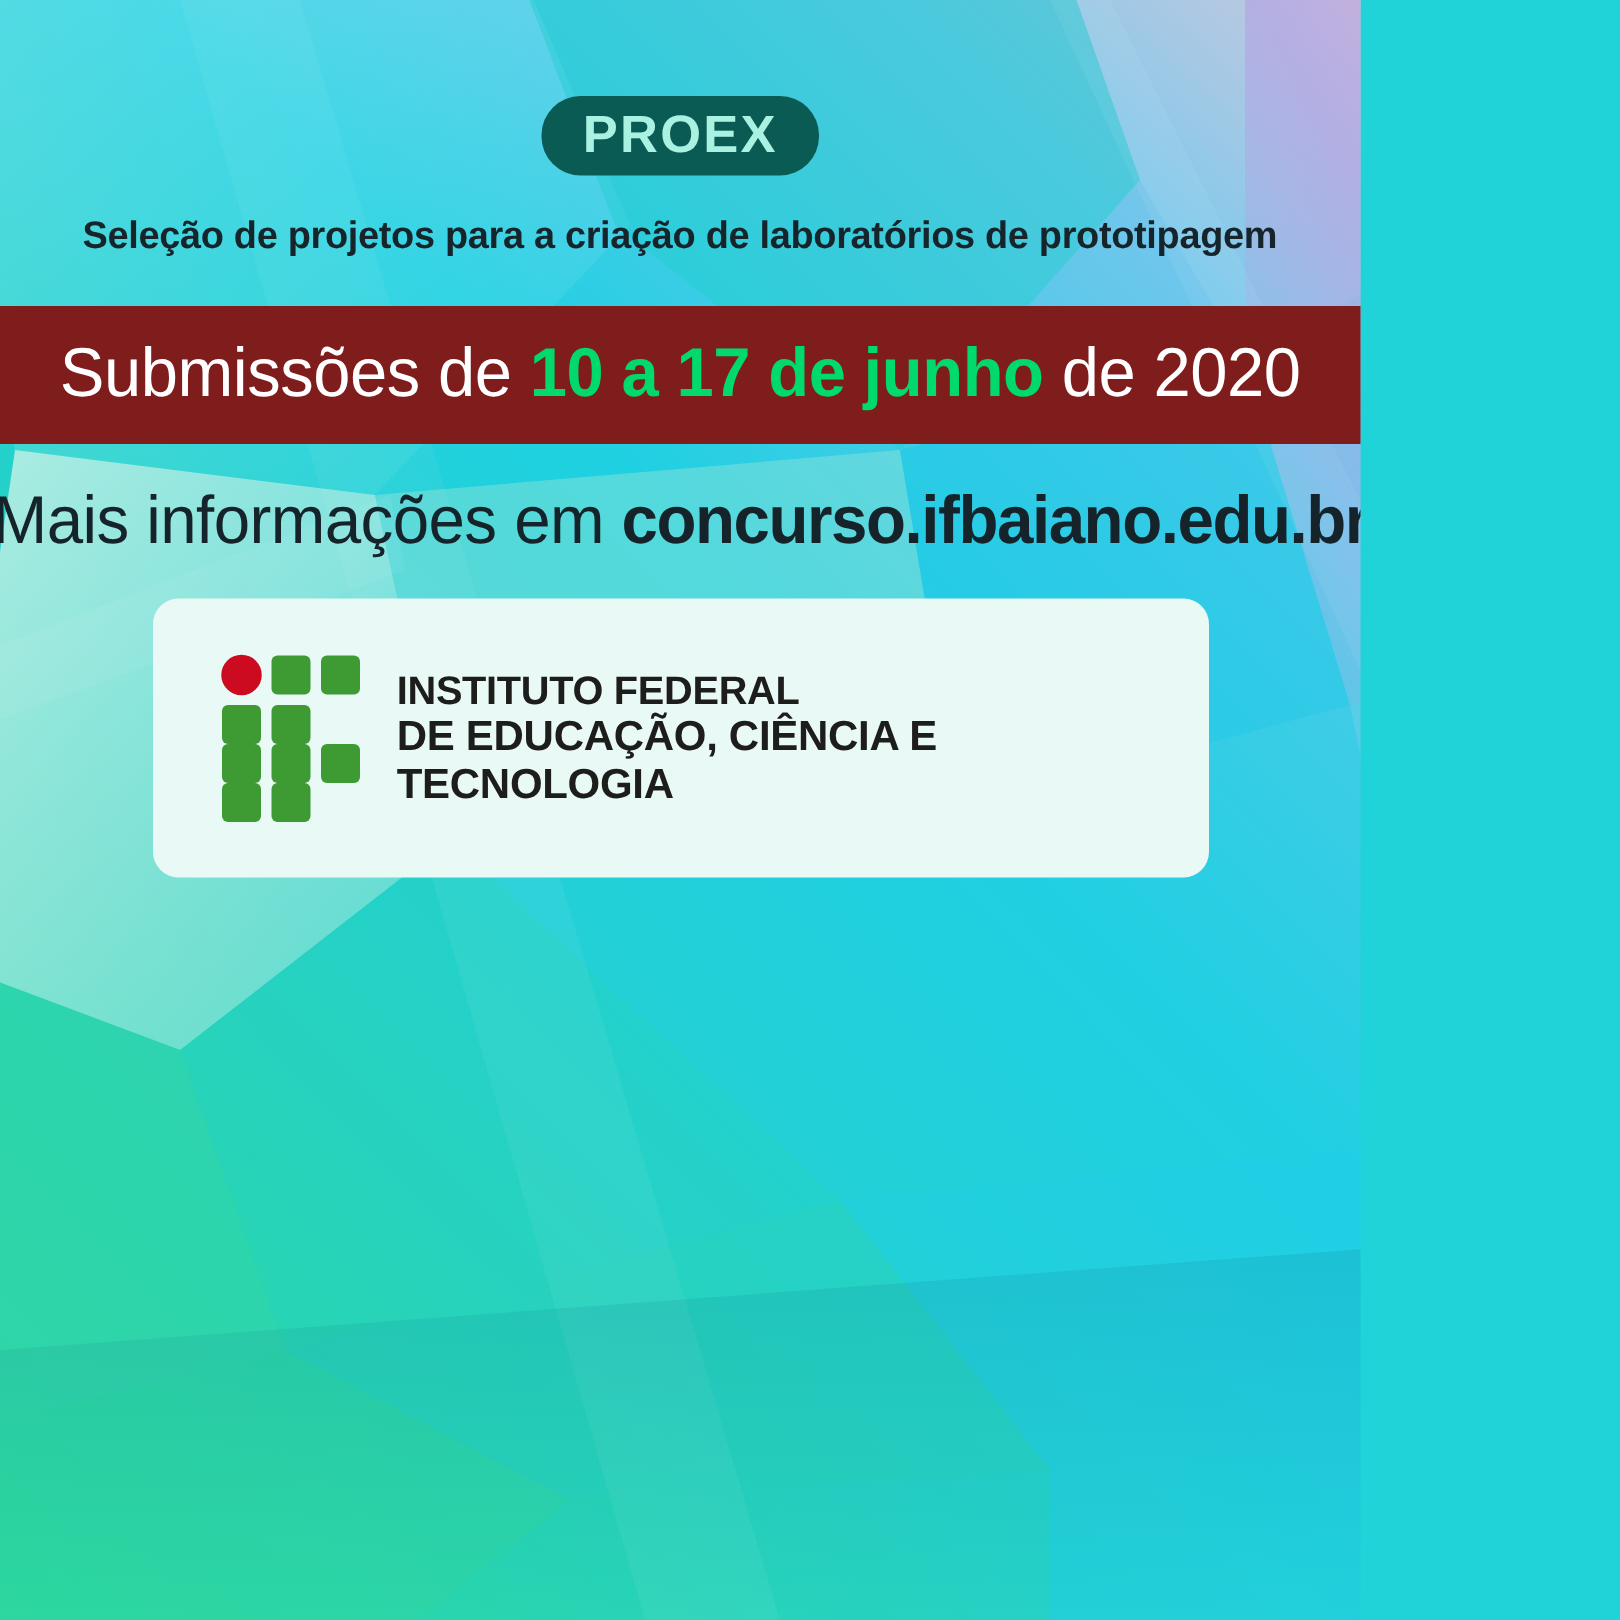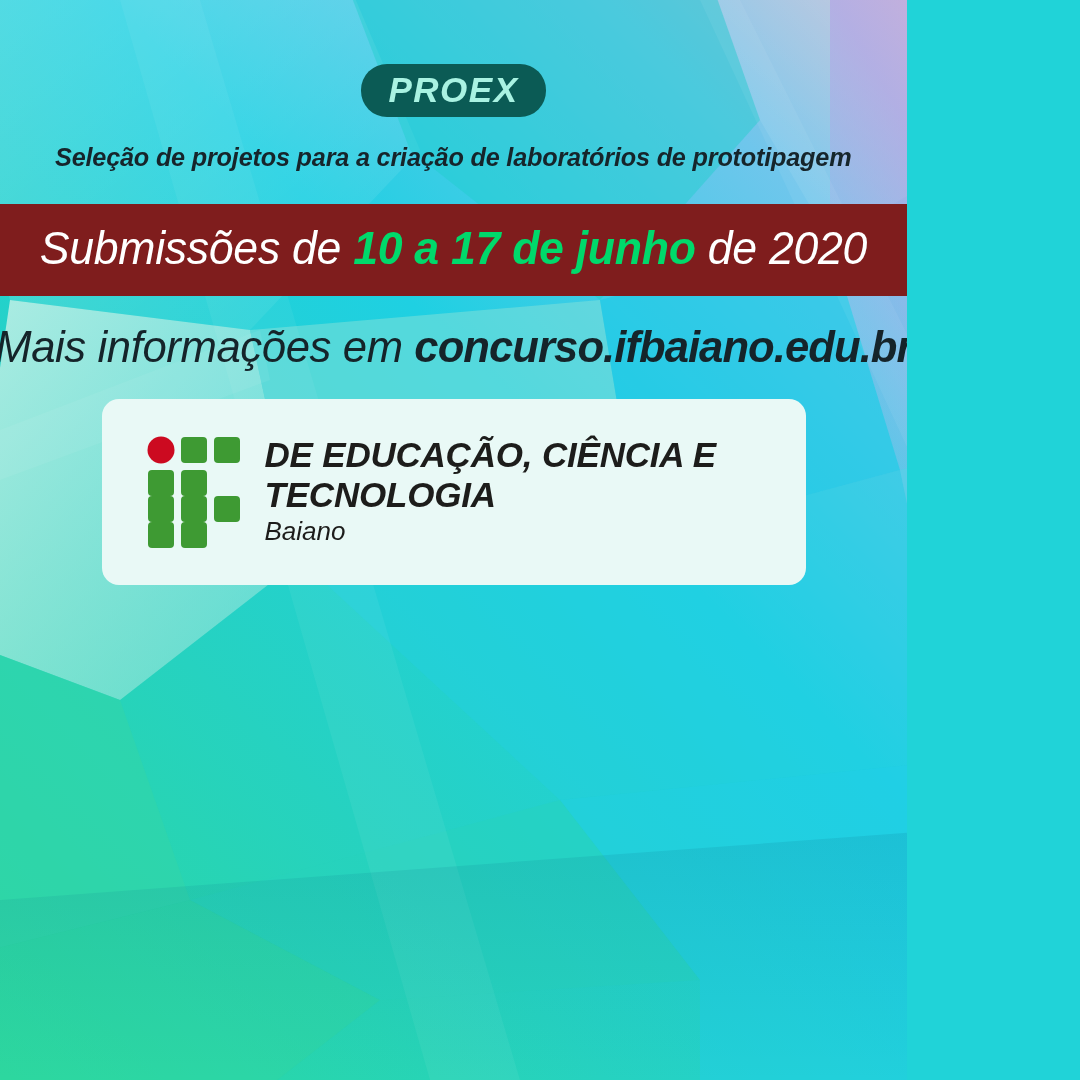--- a/index.html
+++ b/index.html
@@ -8,21 +8,20 @@
   body {
     font-family:"Liberation Sans", sans-serif;
     background:#20d3d8;
     position:relative;
   }
 
   #poster {
     position:absolute; inset:0;
     width:907px; height:1080px;
     overflow:hidden;
-    font-style:italic;
   }
 
   
   .bg-layer { position:absolute; inset:0; width:100%; height:100%; }
   .bg-svg { display:block; width:1080px; height:1080px; }
 
   
   .content {
     position:absolute; inset:0;
     display:flex; flex-direction:column; align-items:center;
@@ -128,21 +127,21 @@
     padding-left:45px;
     gap:22px;
   }
   .logo-mark { width:96px; height:112px; flex:0 0 auto; }
   .logo-text {
     display:flex; flex-direction:column;
     color:#1d1d1b;
     justify-content:center;
   }
   .lt-1 { font-size:26.5px; font-weight:bold; letter-spacing:-0.2px; line-height:1.14; }
-  .lt-2 { font-size:35px; font-weight:bold; letter-spacing:-0.2px; line-height:1.14; }
+  .lt-2 { font-size:28px; font-weight:bold; letter-spacing:-0.2px; line-height:1.14; }
   .lt-3 { font-size:26px; font-weight:normal; line-height:1.3; margin-top:1px; }
 </style>
 </head>
 <body>
 
 <div id="poster">
 
   <div class="bg-layer">
     <svg class="bg-svg" viewBox="0 0 1080 1080" preserveAspectRatio="none">
       <defs>
@@ -233,20 +232,20 @@
 
         <rect x="1" y="60" width="26" height="26" rx="4" fill="#3e9a33"></rect>
         <rect x="34" y="60" width="26" height="26" rx="4" fill="#3e9a33"></rect>
         <rect x="67" y="60" width="26" height="26" rx="4" fill="#3e9a33"></rect>
 
         <rect x="1" y="86" width="26" height="26" rx="4" fill="#3e9a33"></rect>
         <rect x="34" y="86" width="26" height="26" rx="4" fill="#3e9a33"></rect>
       </svg>
 
       <div class="logo-text">
+        <span class="lt-1">INSTITUTO FEDERAL</span>
         <span class="lt-2">DE EDUCAÇÃO, CIÊNCIA E TECNOLOGIA</span>
-        <span class="lt-3">Baiano</span>
       </div>
 
     </div>
 
   </div>
 </div>
 
 </body></html>

